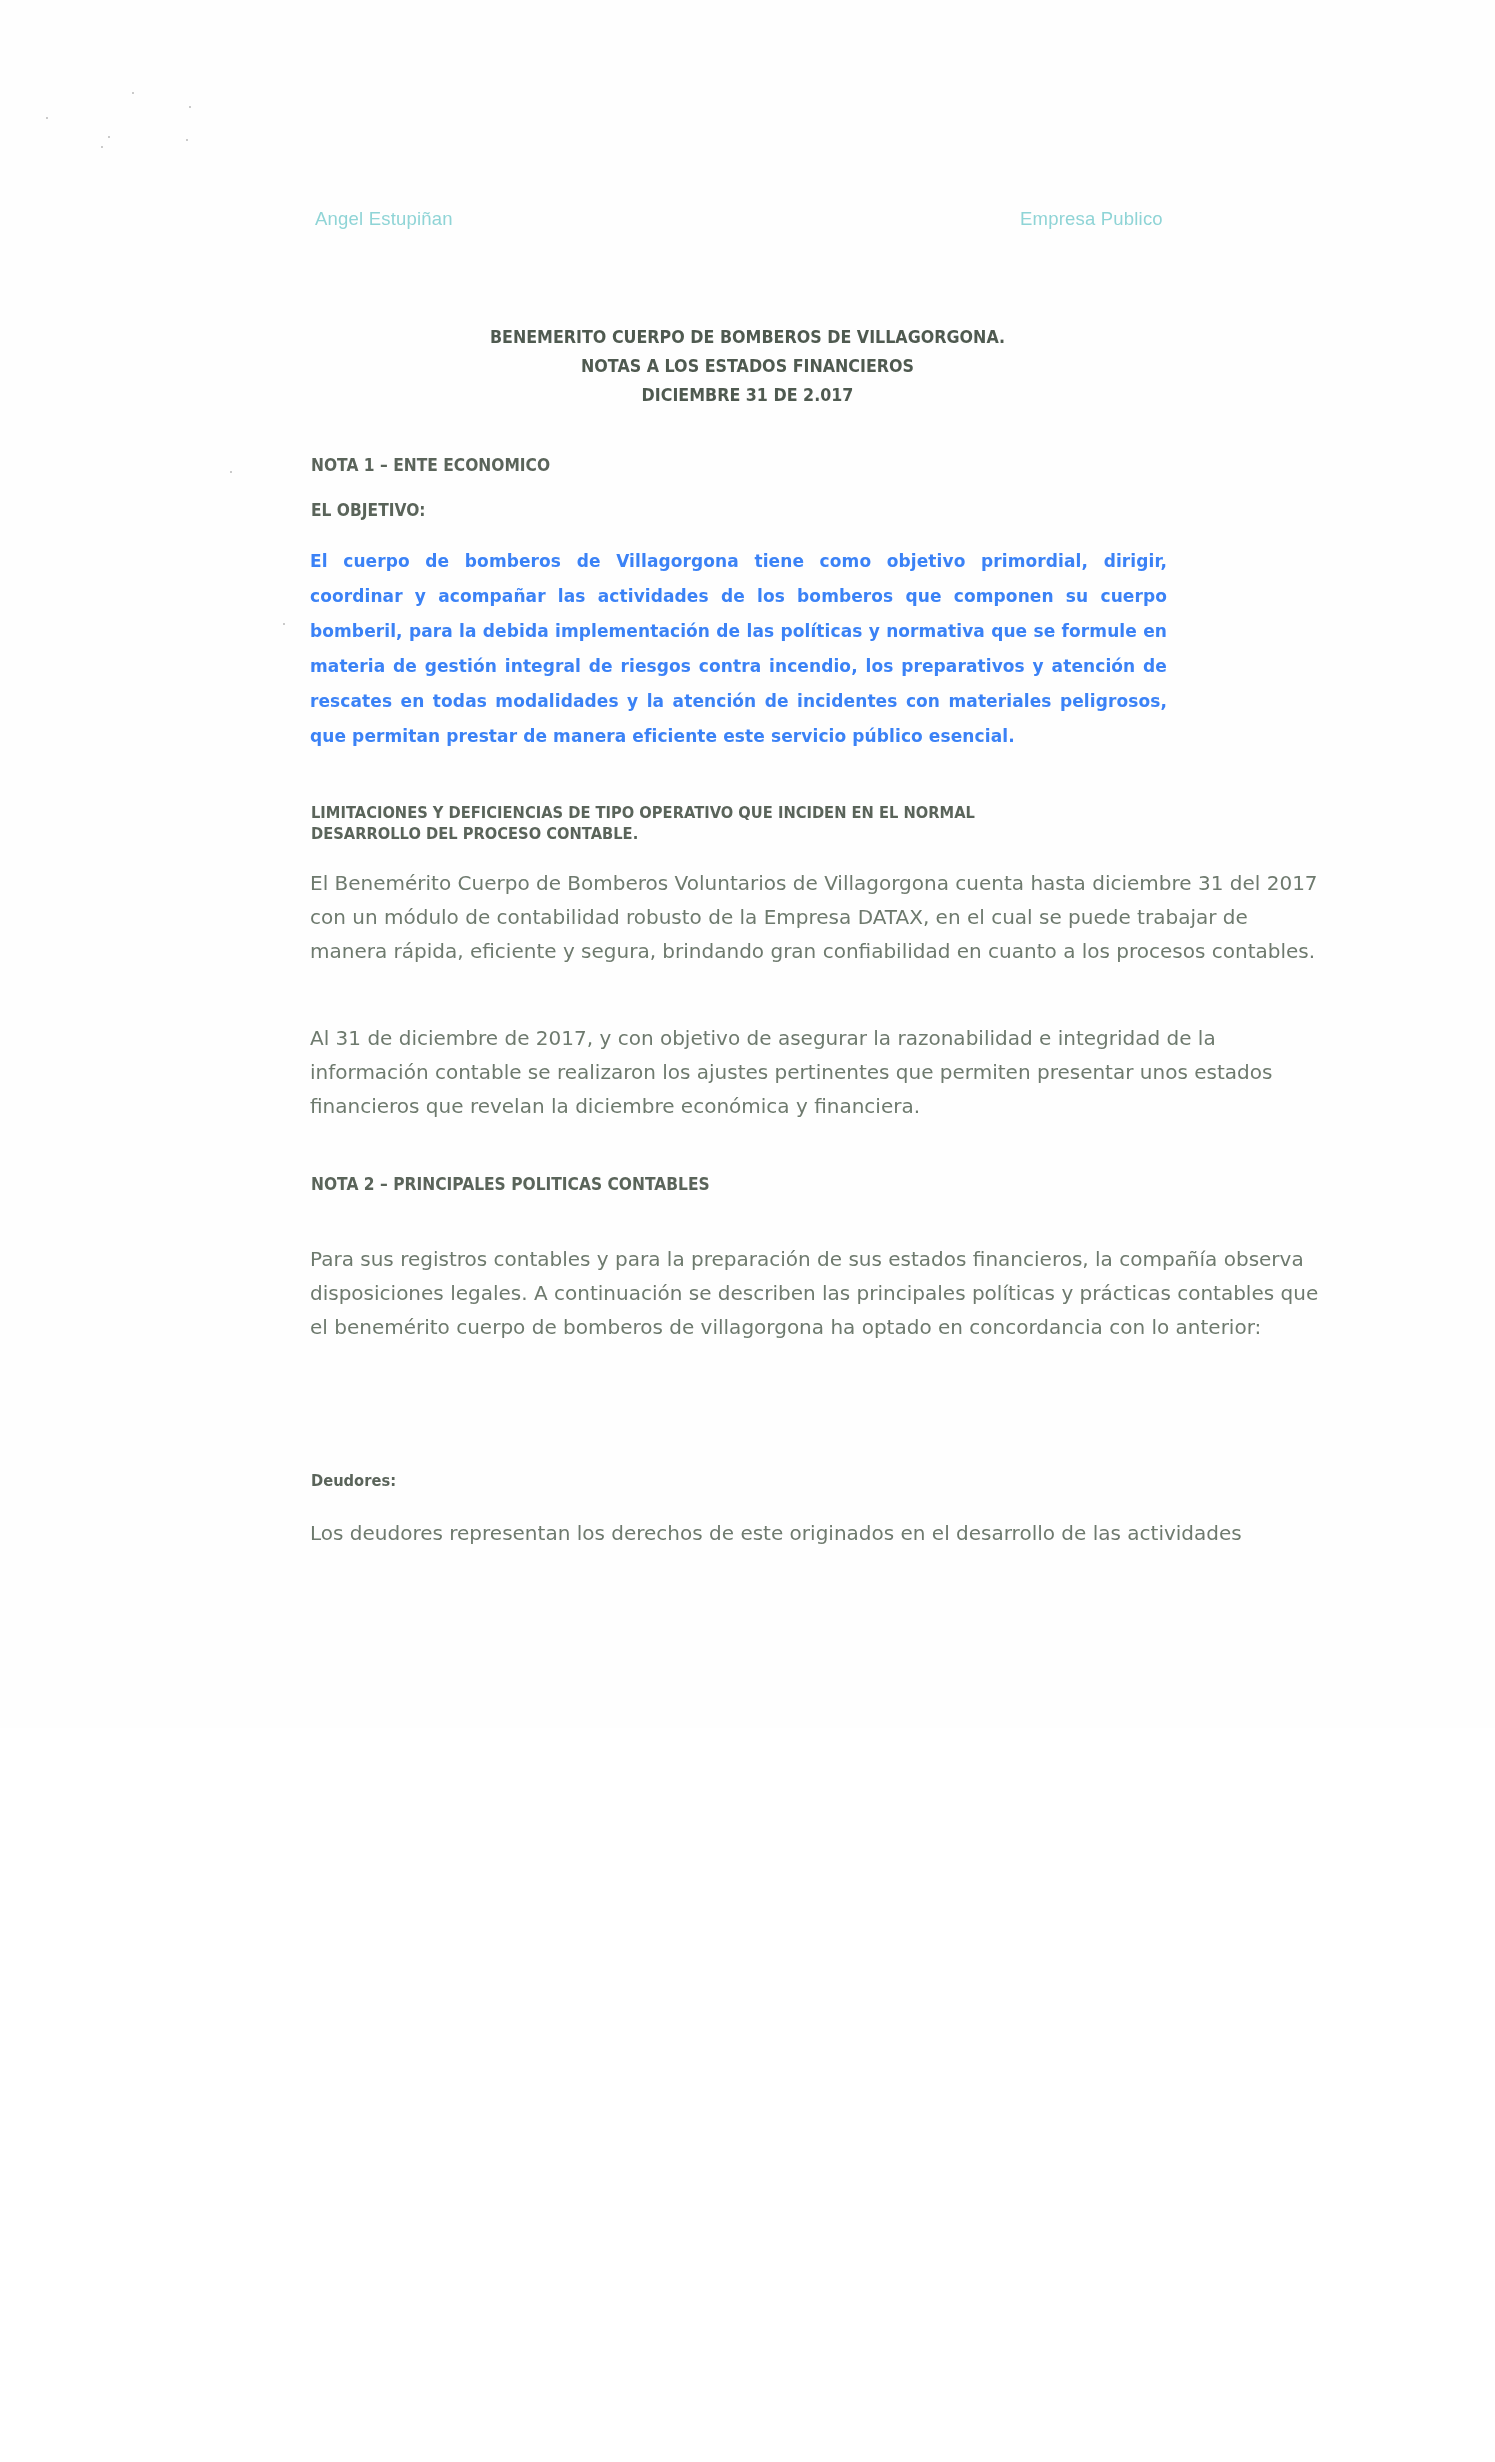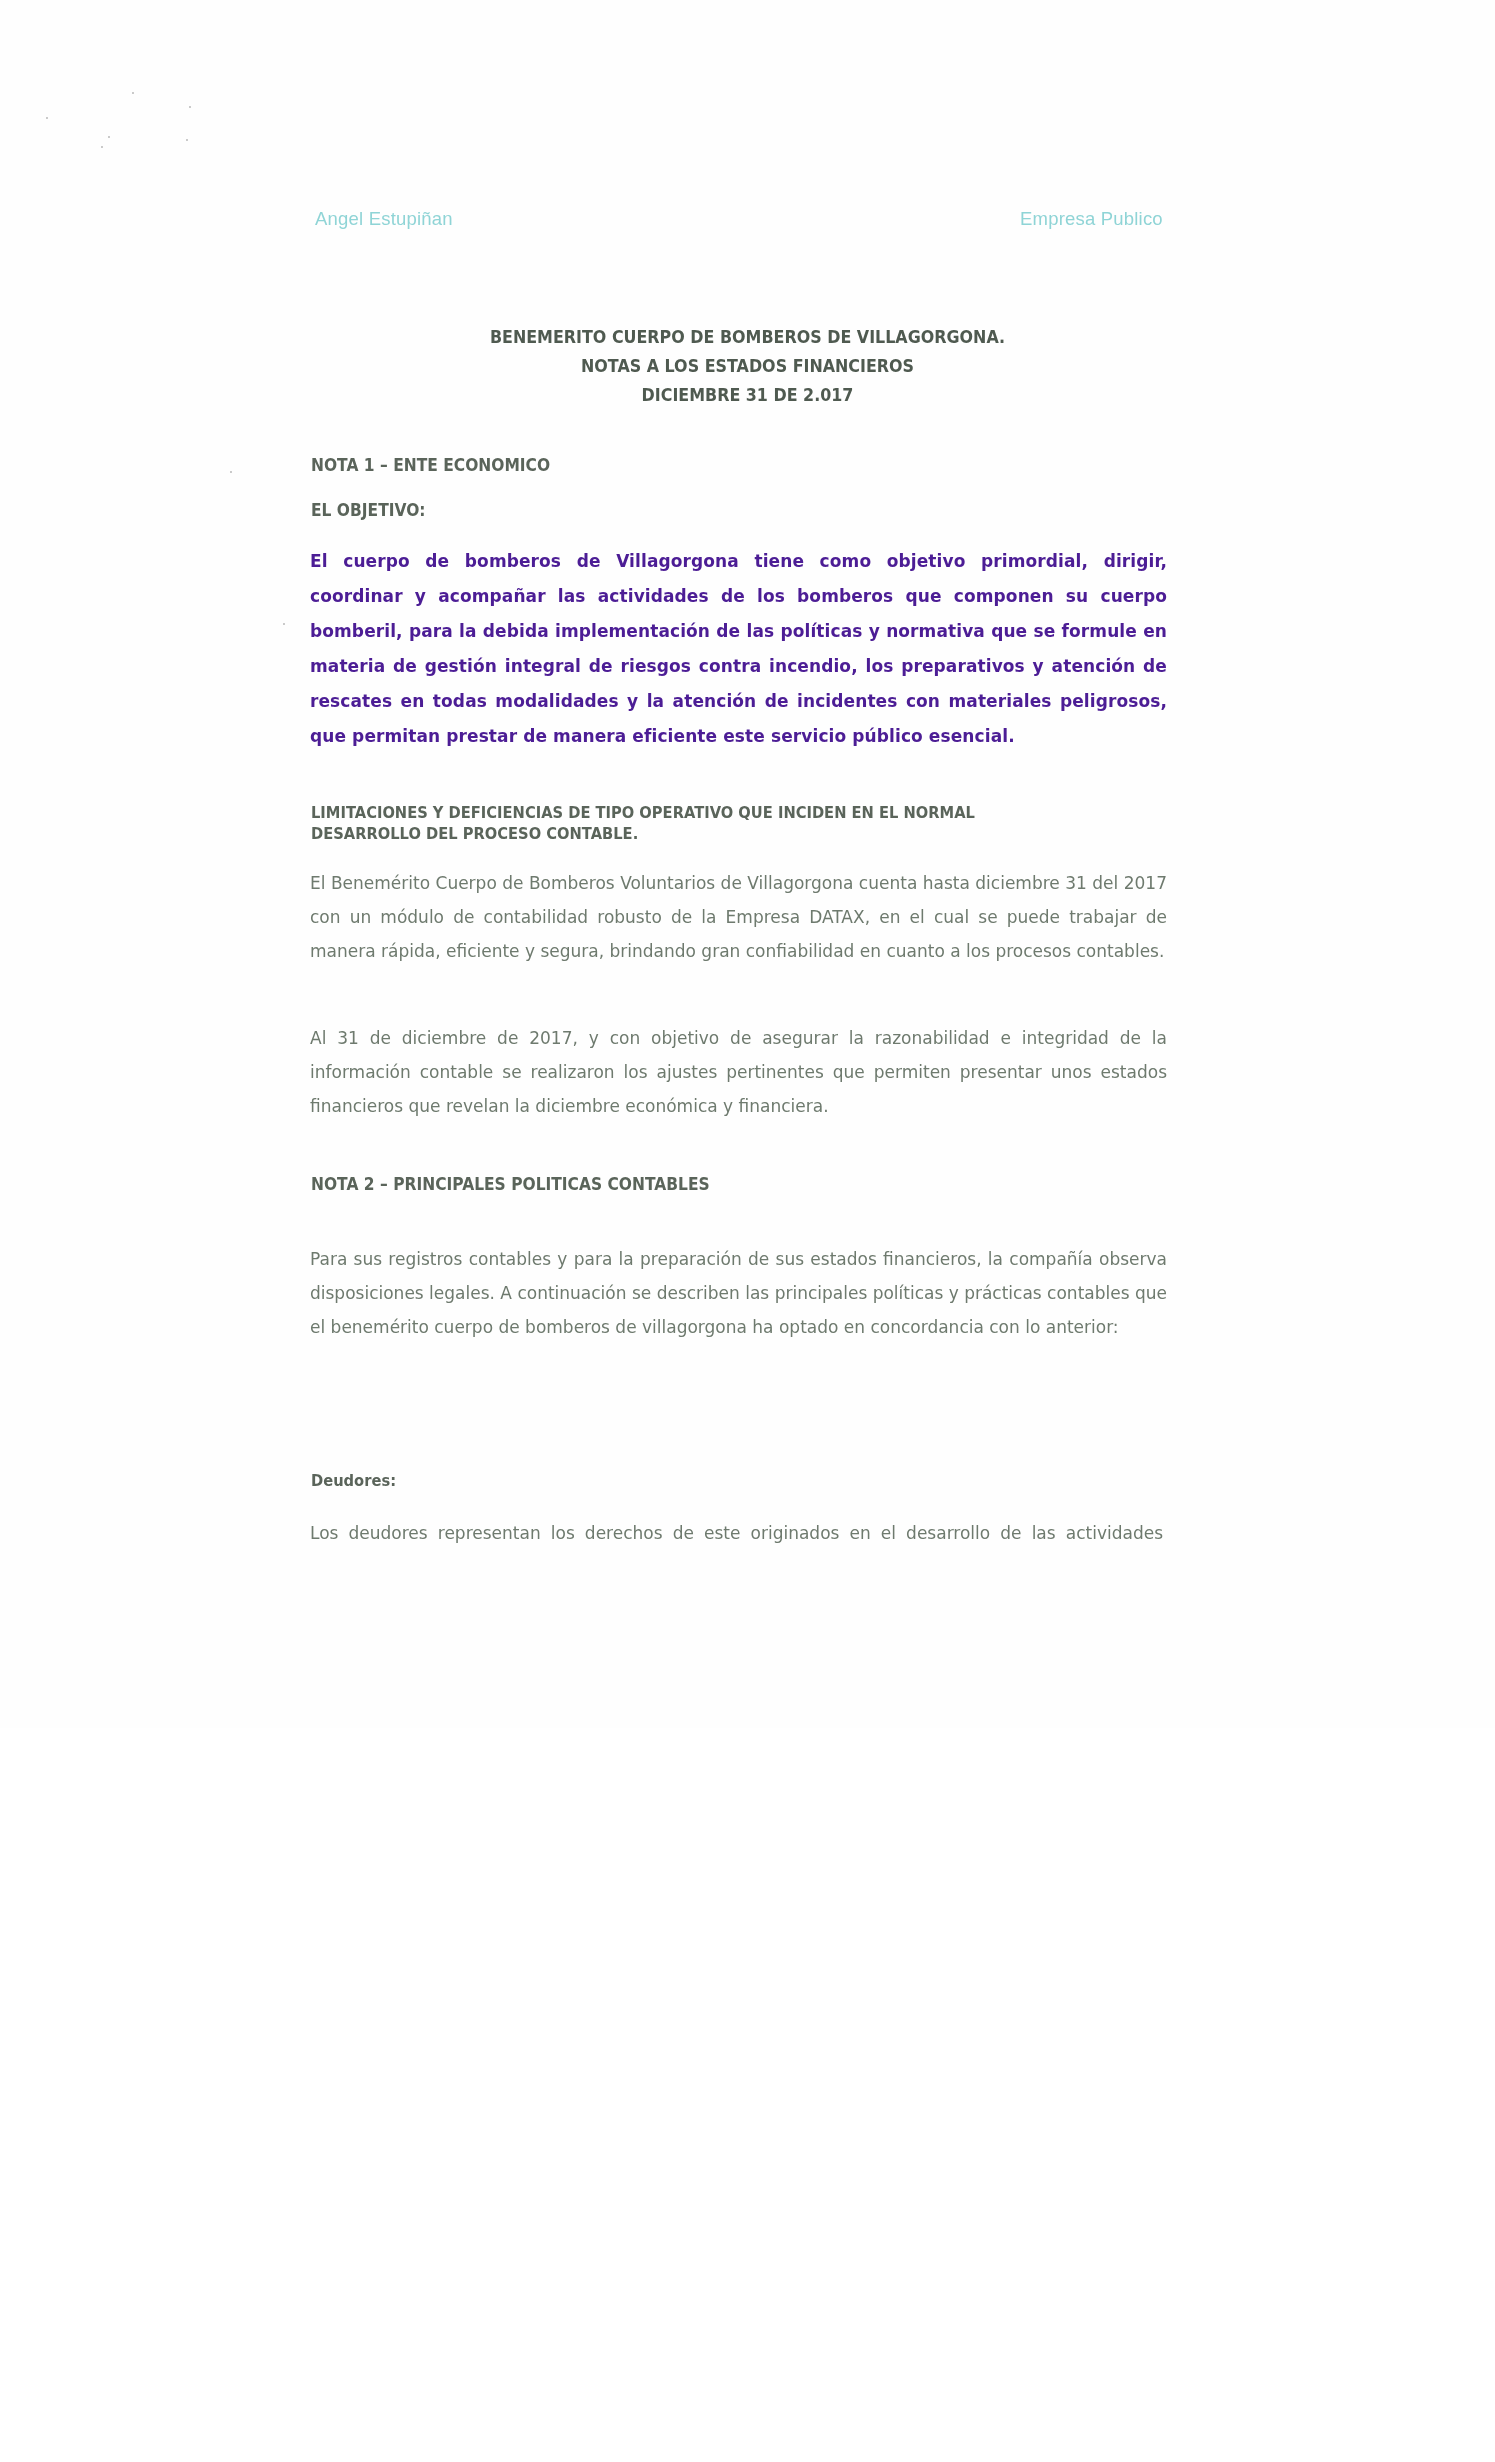--- a/index.html
+++ b/index.html
@@ -71,26 +71,26 @@
       left: 310px;
       width: 857px;
       text-align: justify;
       text-align-last: left;
     }
     .para.bold {
       font-family: "DejaVu Sans", sans-serif;
       font-weight: bold;
       font-size: 17px;
       line-height: 35px;
-      color: #4c1d95;
+      color: #3b82f6;
       letter-spacing: 0.1px;
     }
     .para.regular {
       font-family: "DejaVu Sans", sans-serif;
-      font-size: 17px;
+      font-size: 20px;
       line-height: 34px;
       color: #6e7a6e;
     }
     .para .line {
       display: block;
       white-space: nowrap;
       text-align: justify;
       text-align-last: justify;
     }
     .para .line.last { text-align-last: left; }

